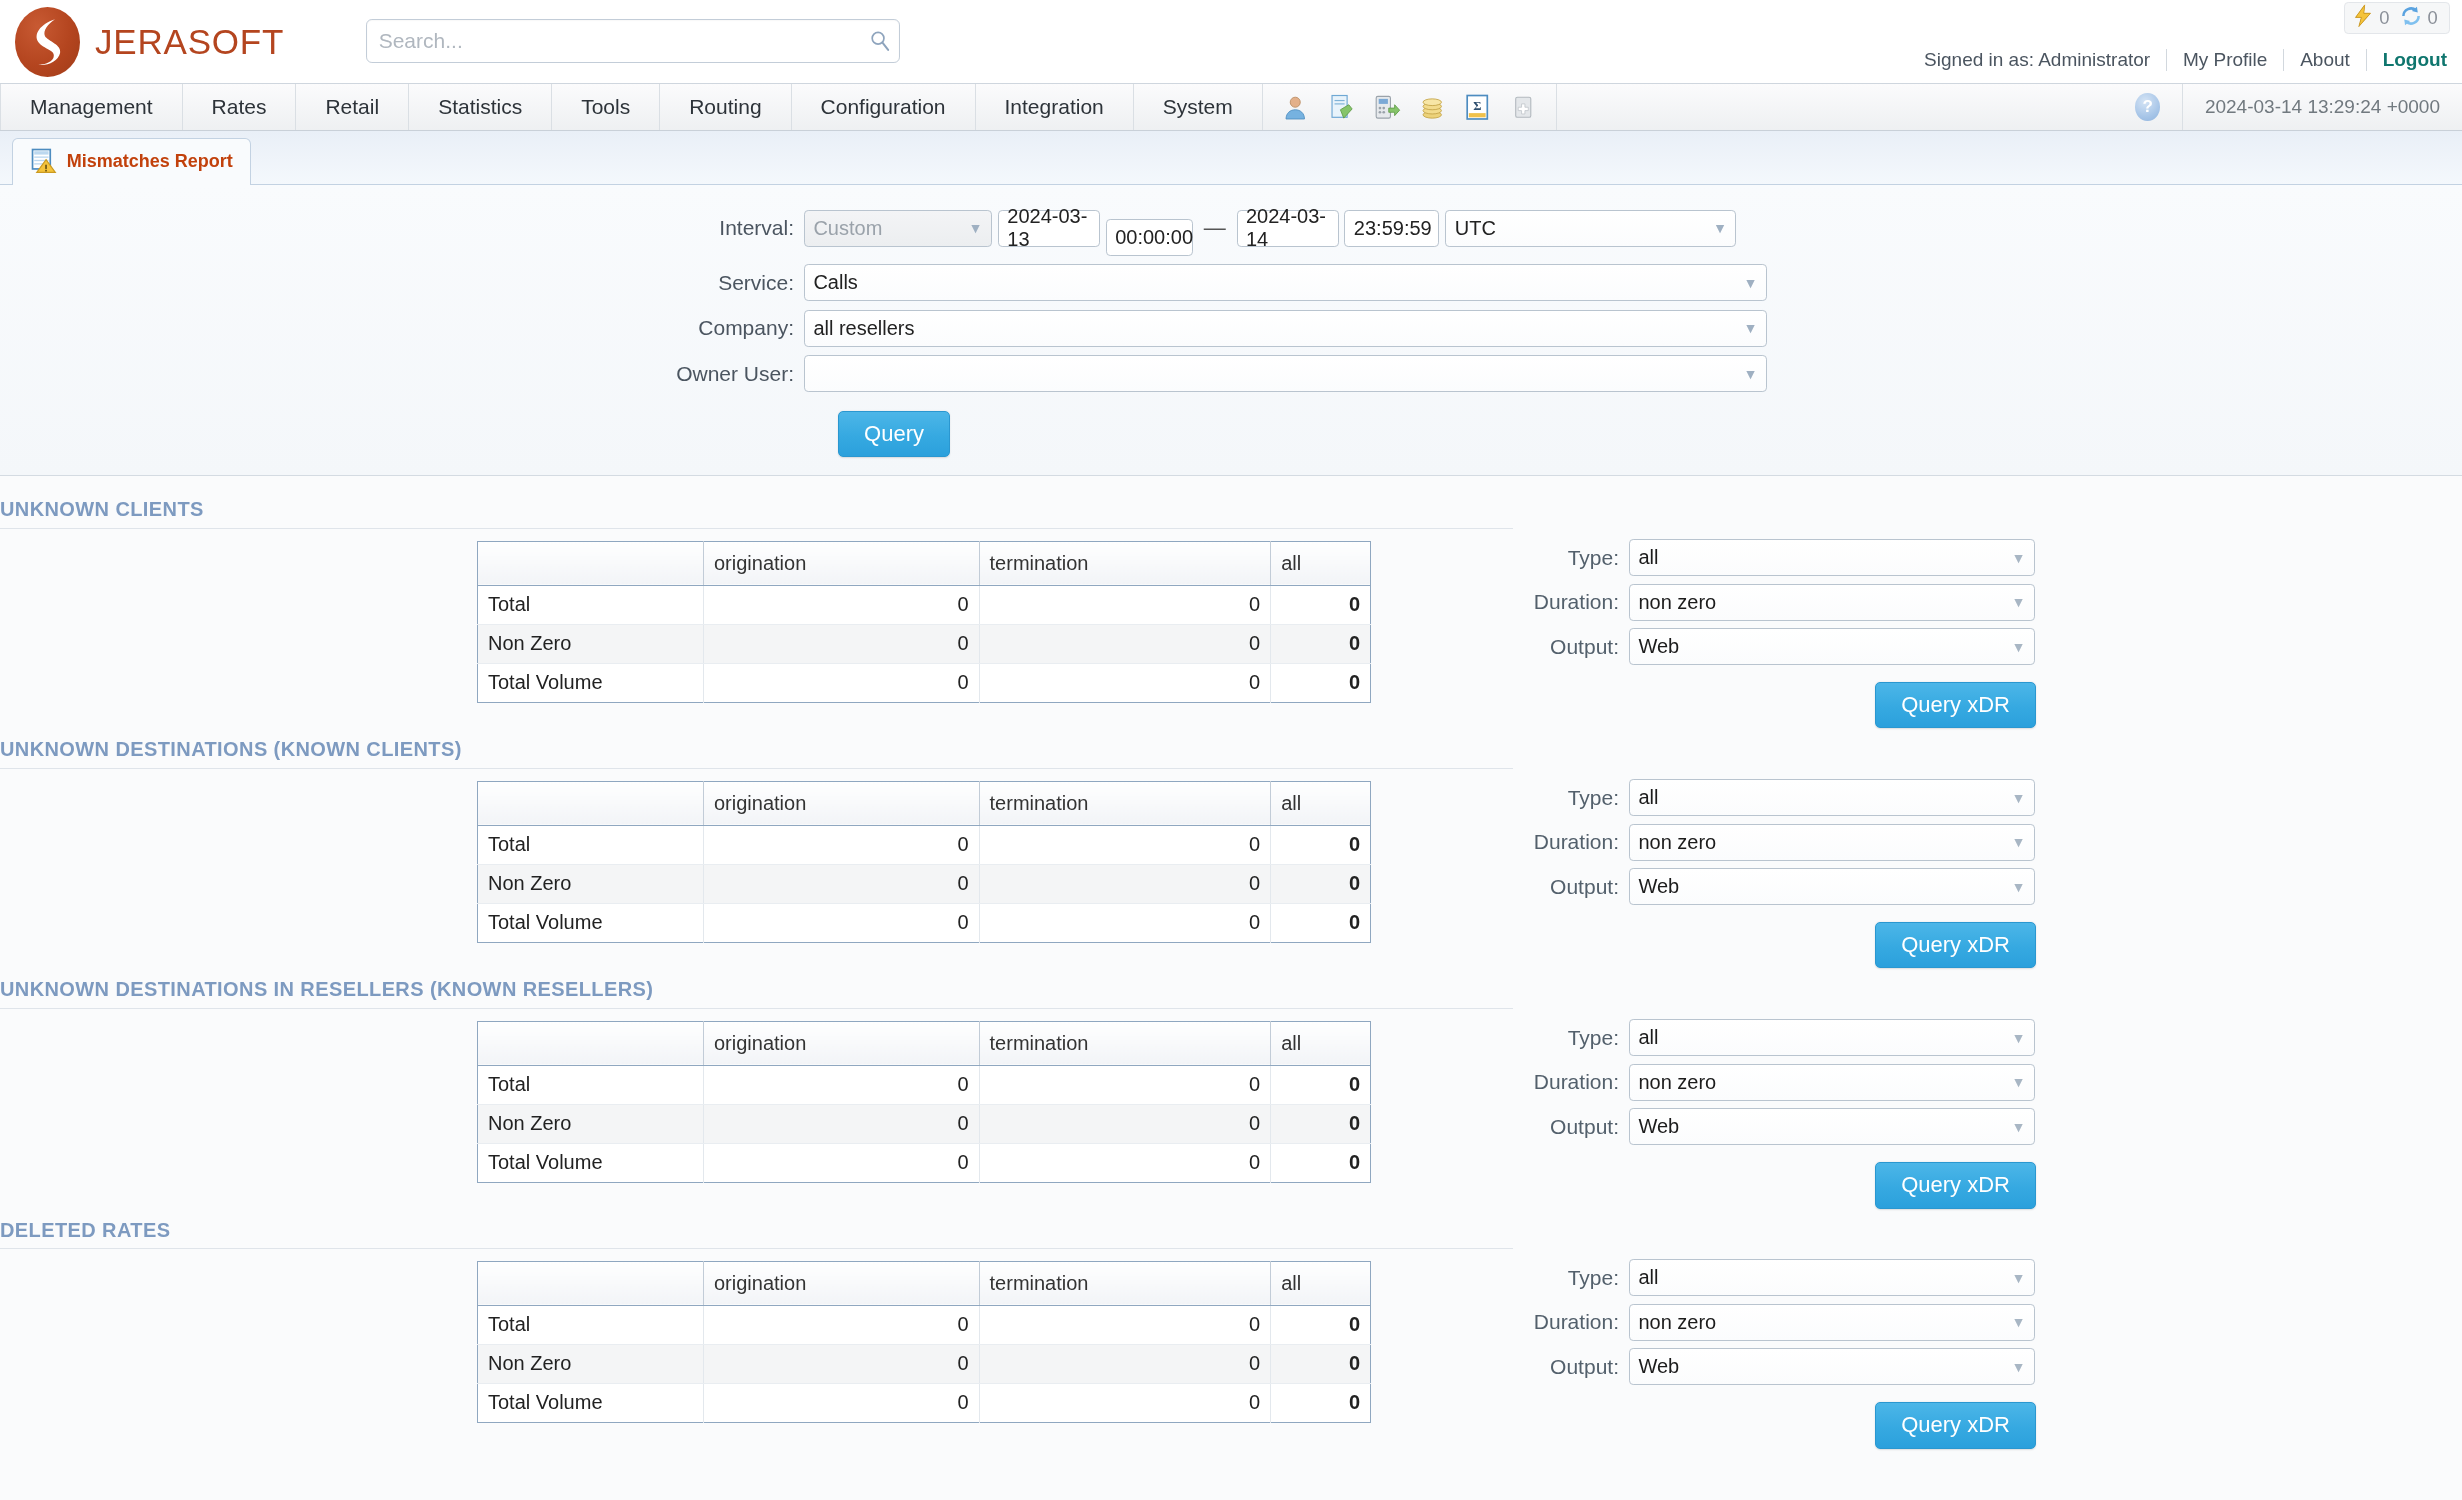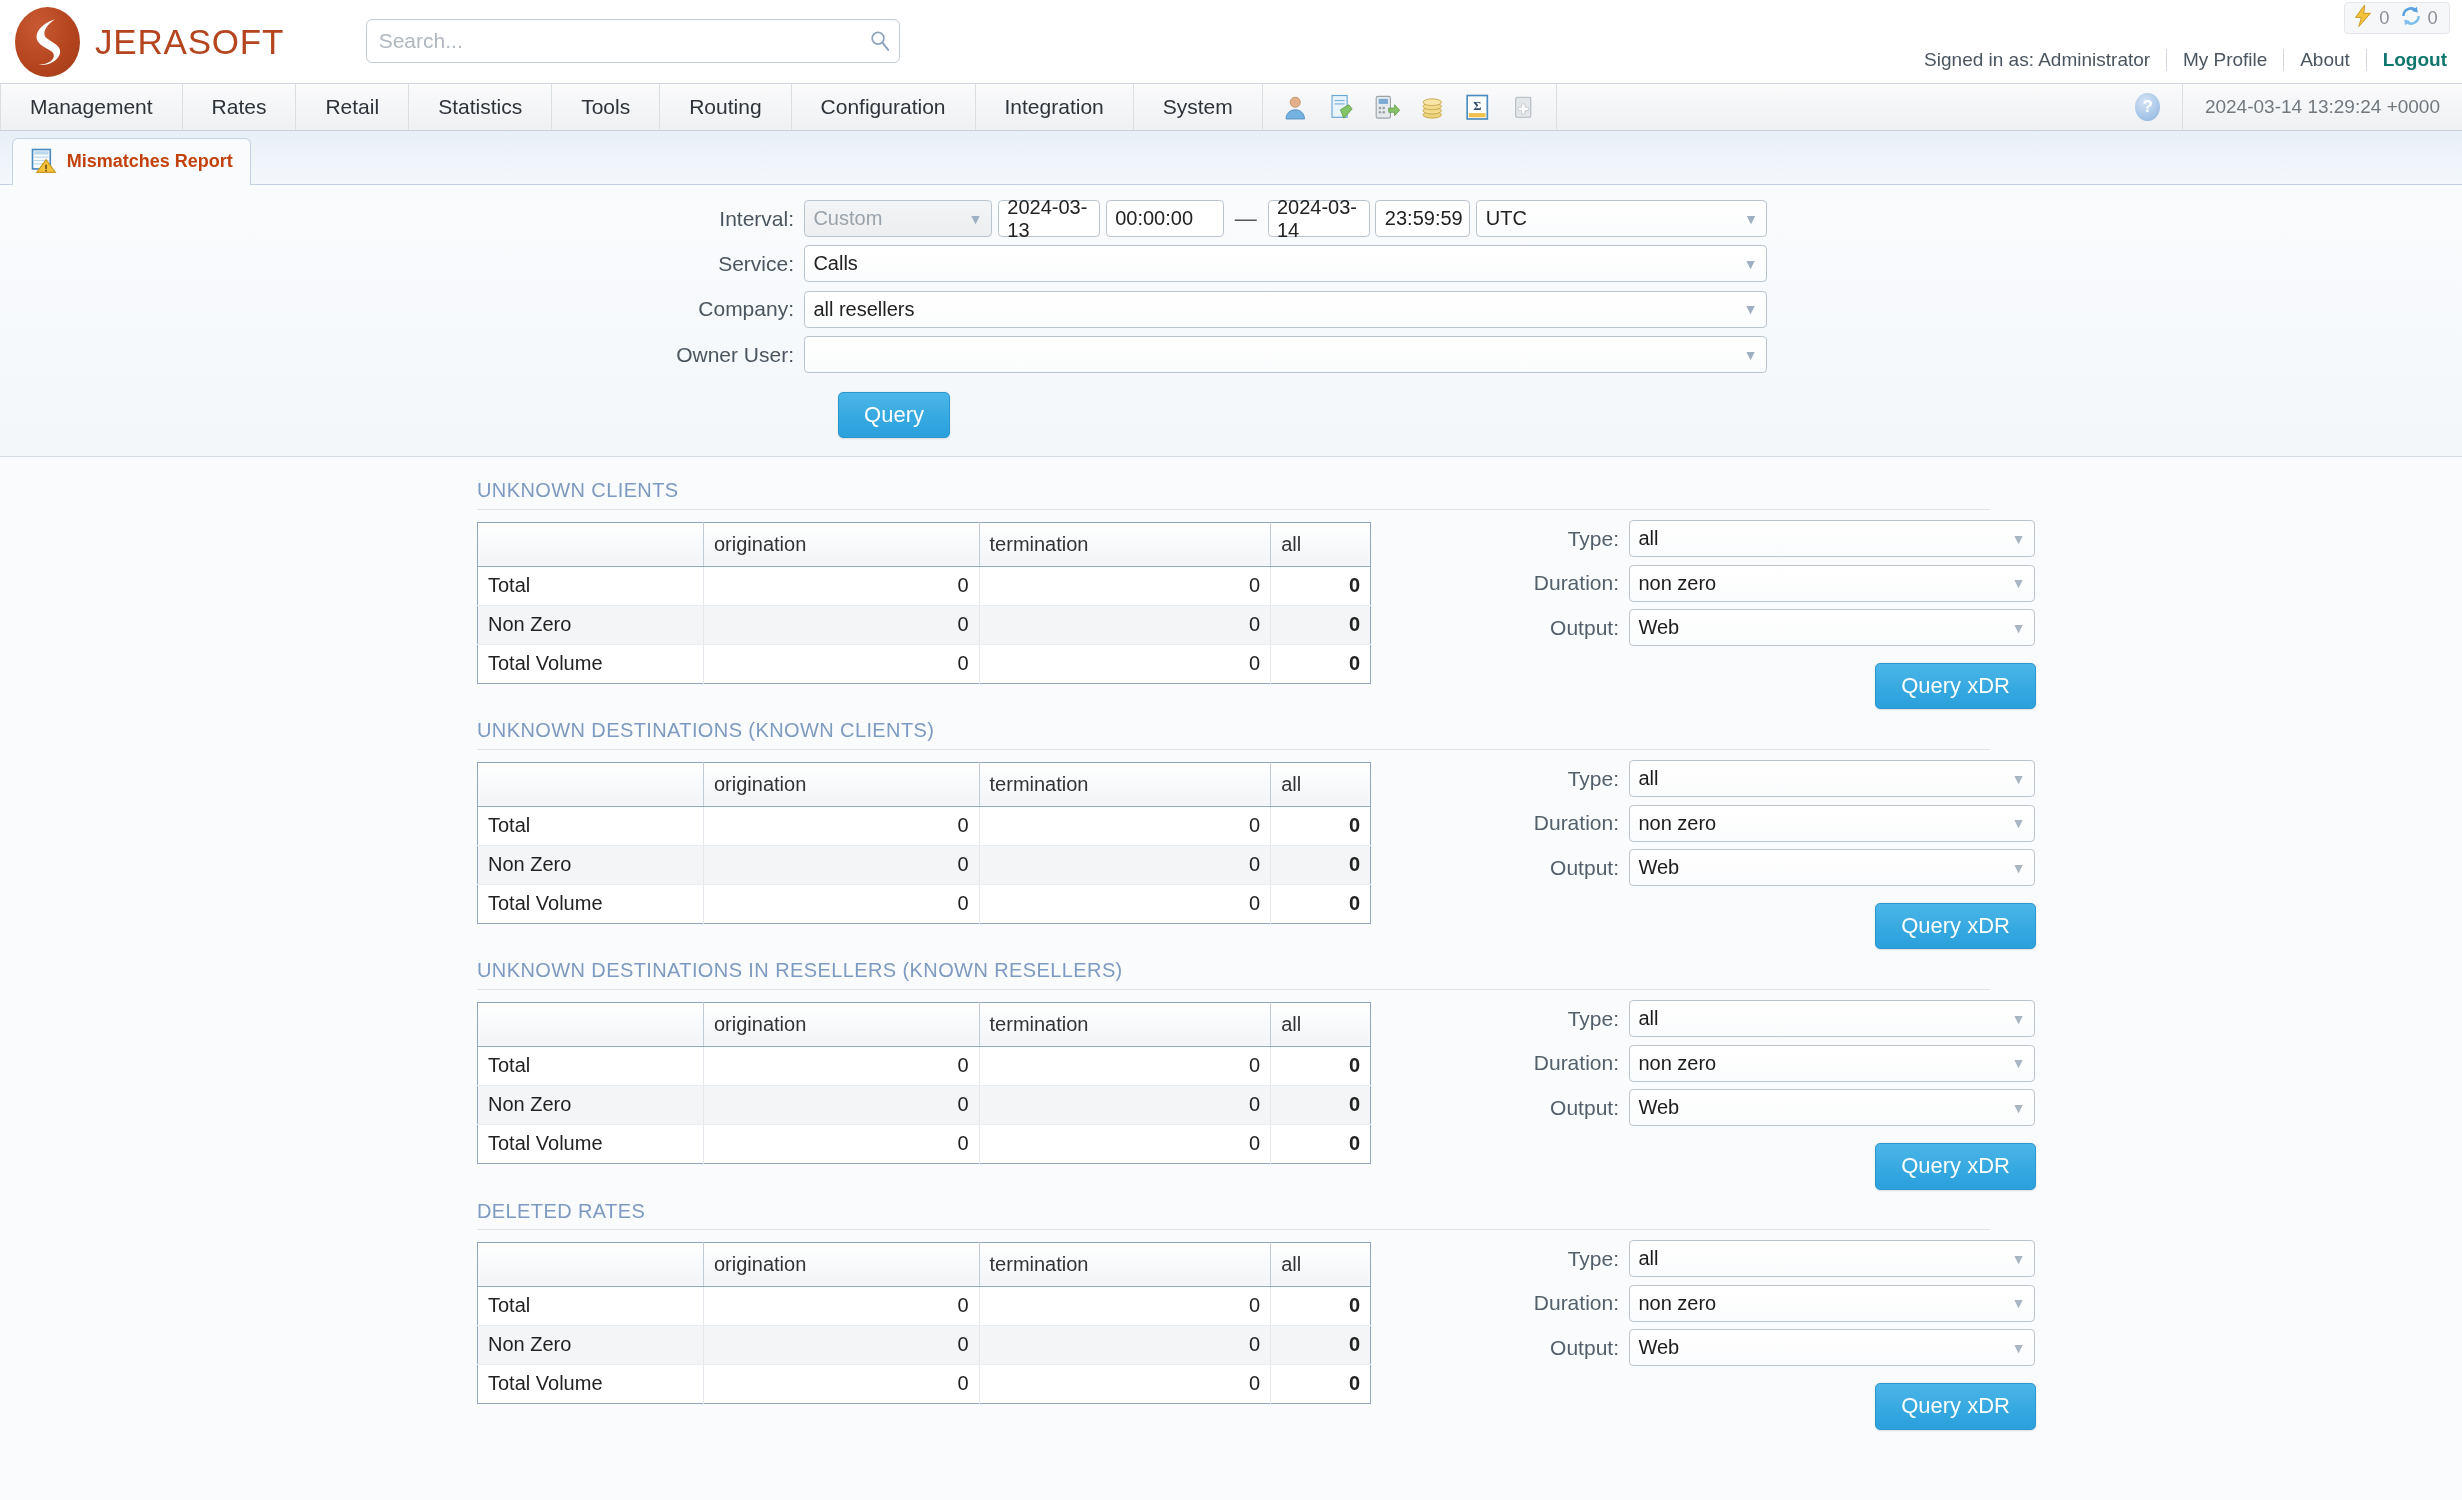--- a/index.html
+++ b/index.html
@@ -205,24 +205,23 @@
 
   
   .content {
     background: #fafbfc;
     padding-top: 22px;
     height: 1082px;
   }
   .section { margin-bottom: 10px; }
   .sec-head {
     width: 1513px;
-    margin-left: 477px;
     color: #7d9ac0;
     font-size: 20px;
-    font-weight: normal;
+    font-weight: bold;
     letter-spacing: 0.4px;
     padding-bottom: 6.7px;
     border-bottom: 0.8px solid #dfe4ea;
   }
   .sec-body {
     display: flex;
     margin-left: 477px;
     width: 1513px;
   }
   .sec-left { width: 894px; padding-top: 11.7px; }
@@ -426,21 +425,21 @@
 <div class="filterpanel">
 
   <div class="frow">
     <div class="flabel">Interval:</div>
     <div class="fctl">
       <div class="sel disabled" style="width:188px;">
         <span>Custom</span>
         <span class="arrow">▼</span>
       </div>
       <div class="txt" style="width:102px;">2024-03-13</div>
-      <div class="txt" style="width:118px;">00:00:00</div>
+      <div class="txt" style="width:87px;margin-top:19px;">00:00:00</div>
       <span class="dash">—</span>
       <div class="txt" style="width:102px;">2024-03-14</div>
       <div class="txt" style="width:95px;">23:59:59</div>
       <div class="sel" style="width:291px;">
         <span>UTC</span>
         <span class="arrow">▼</span>
       </div>
     </div>
   </div>
 

